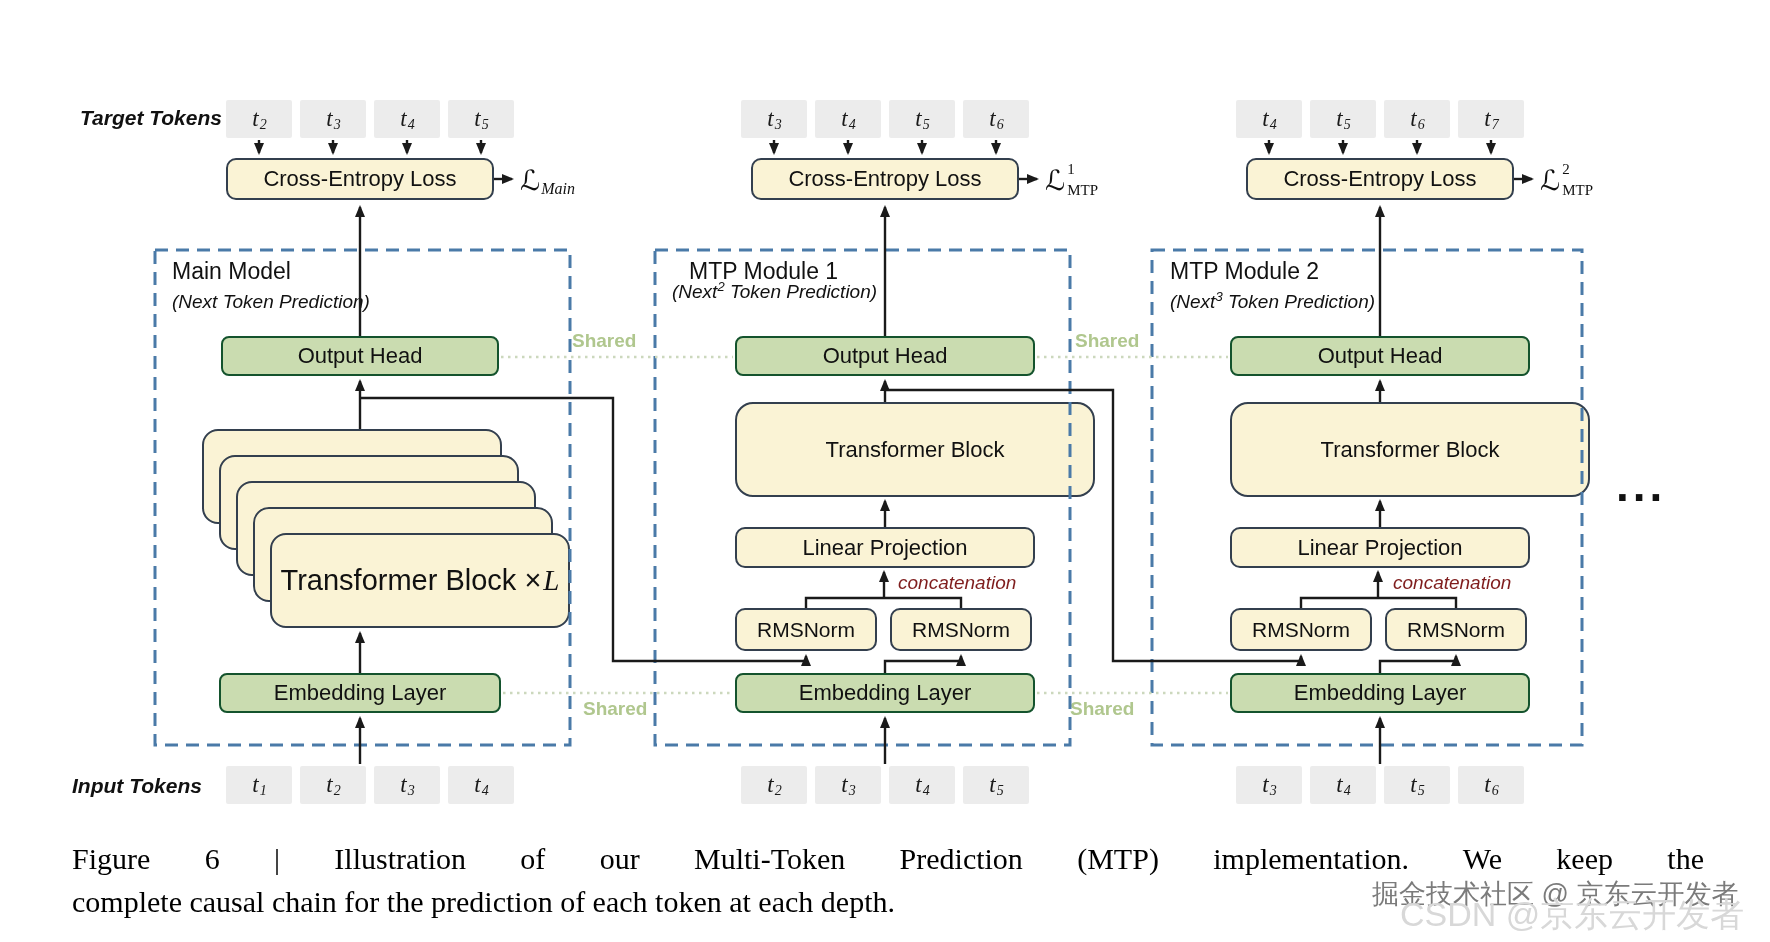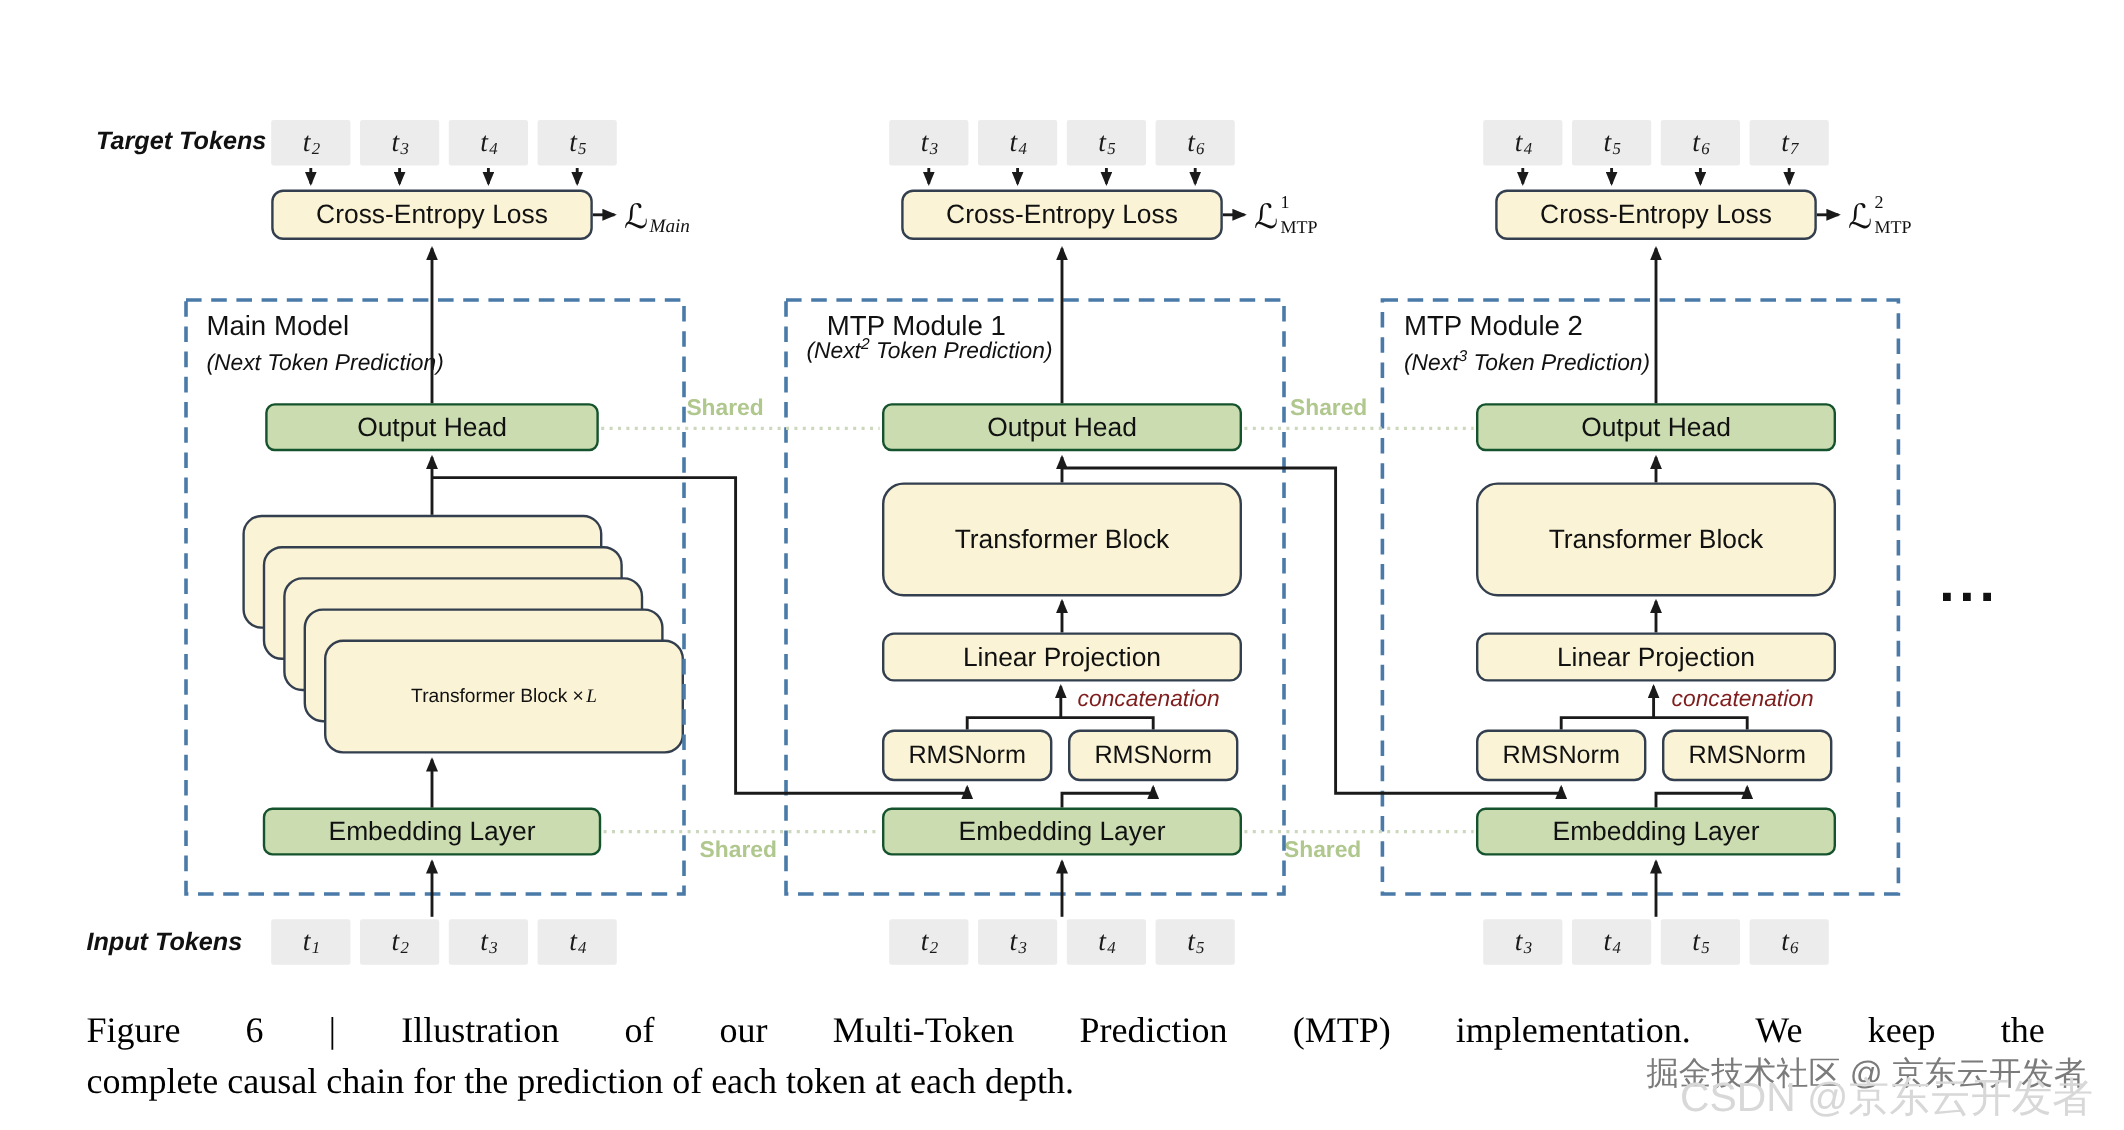--- a/index.html
+++ b/index.html
@@ -7,27 +7,27 @@
           font-family:"Liberation Sans",sans-serif;color:#111;}
   .abs{position:absolute;}
   
   .cream{background:#faf3d5;border:2px solid #333f4e;display:flex;align-items:center;justify-content:center;
          font-size:22px;color:#111;box-sizing:border-box;}
   .green{background:#cadcb0;border:2px solid #14532d;display:flex;align-items:center;justify-content:center;
          font-size:22px;color:#111;box-sizing:border-box;border-radius:8px;}
   .ce{width:268px;height:42px;border-radius:10px;}
   .oh{width:278px;height:40px;}
   .oh2{width:300px;height:40px;}
-  .tb{width:300px;height:95px;border-radius:18px;text-align:right;}
+  .tb{width:360px;height:95px;border-radius:18px;text-align:right;}
   .lp{width:300px;height:41px;border-radius:10px;}
   .rms{width:142px;height:43px;border-radius:10px;font-size:21px;}
   .emb{width:282px;height:40px;}
   .emb2{width:300px;height:40px;}
   .stack-card{width:300px;height:95px;background:#faf3d5;border:2px solid #333f4e;border-radius:16px;box-sizing:border-box;}
-  .stack-front{display:flex;align-items:center;justify-content:center;font-size:16px;}
+  .stack-front{display:flex;align-items:center;justify-content:center;font-size:29px;}
   .stack-front i{font-family:"Liberation Serif",serif;font-style:italic;margin-left:2px;}
   
   .tok{width:66px;height:38px;background:#ececec;border-radius:2px;display:flex;align-items:center;justify-content:center;
        font-family:"Liberation Serif",serif;font-style:italic;font-size:23px;color:#1a1a1a;}
   .tok sub{font-size:14px;line-height:0;position:relative;bottom:-6px;left:1px;}
   
   .row-label{font-size:21px;font-style:italic;font-weight:600;color:#111;}
   .mod-title{font-size:23px;font-weight:normal;color:#111;}
   .mod-sub{font-size:19px;font-style:italic;color:#111;}
   .mod-sub sup{font-size:13px;}

